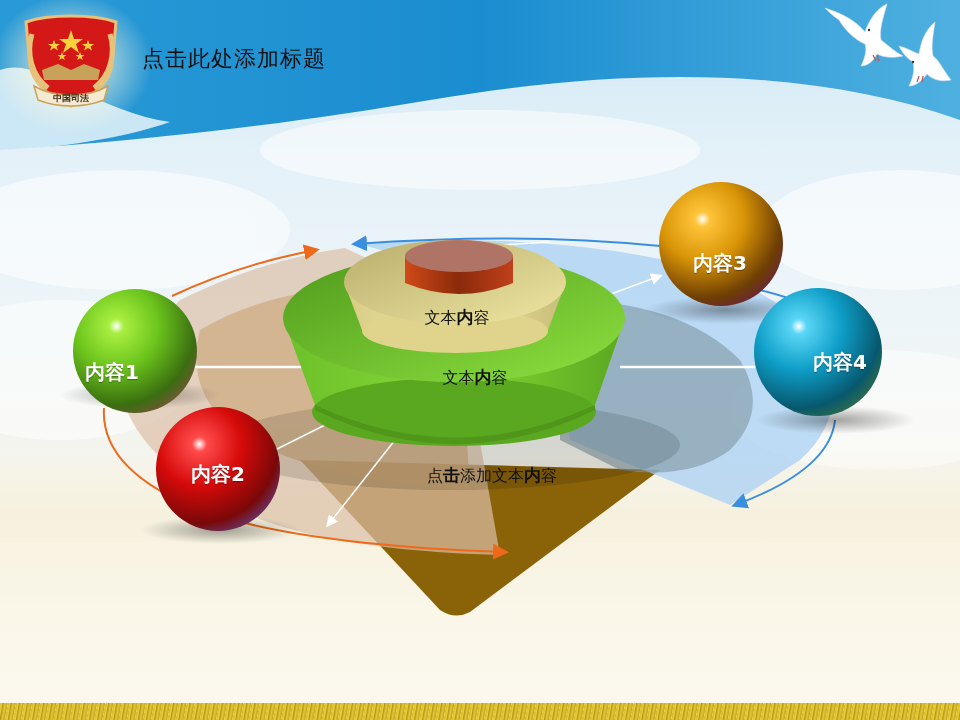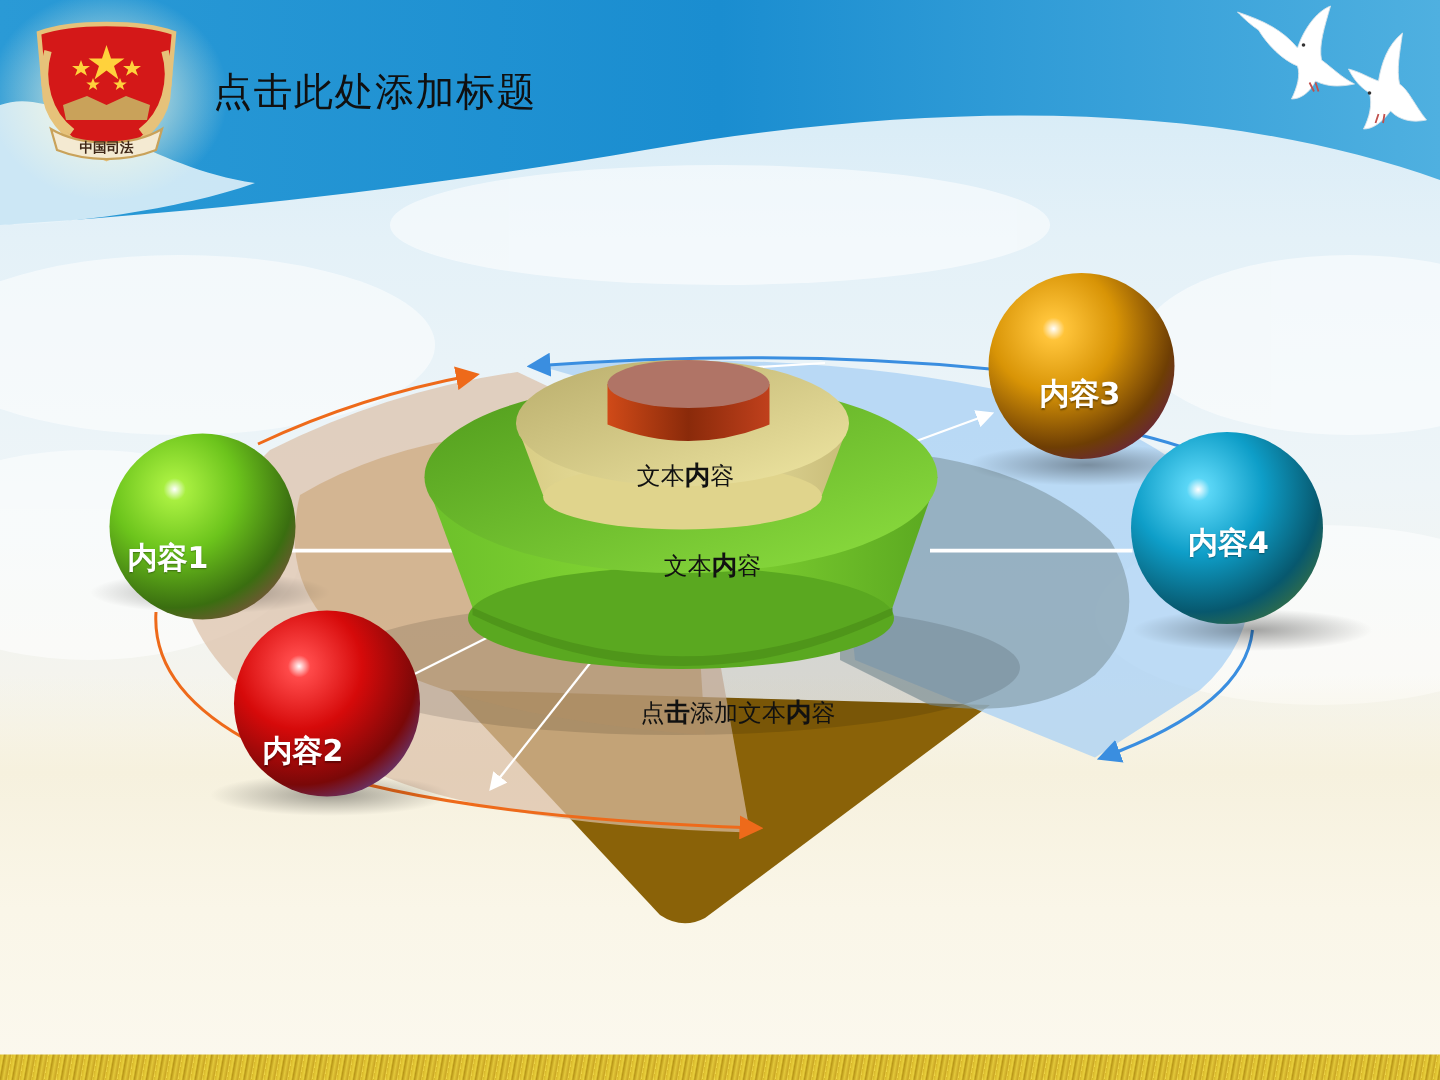--- a/index.html
+++ b/index.html
@@ -7,21 +7,21 @@
          font-family: "DejaVu Sans", "Liberation Sans", sans-serif; }
   .slide { position: absolute; left: 0; top: 0; width: 960px; height: 720px; overflow: hidden;
            background: linear-gradient(180deg, #cfe8f6 0%, #e4f1f8 22%, #eef5f8 45%, #f4f4ee 62%, #fbf8ec 80%, #fbf7e9 100%); }
   .header-band { position: absolute; left: 0; top: 0; width: 960px; height: 150px; }
   .clouds { position: absolute; left: 0; top: 110px; width: 960px; height: 420px; }
   .ground { position: absolute; left: 0; top: 450px; width: 960px; height: 260px;
             background: linear-gradient(180deg, rgba(248,244,226,0) 0%, #f6f1de 25%, #faf6e8 60%, #fbf8ee 100%); }
   .grain-strip { position: absolute; left: 0; top: 703px; width: 960px; height: 17px;
                  background: repeating-linear-gradient(100deg, #d9b92a 0px, #e8cf3c 2px, #b89618 3px, #e3c83a 5px, #c9a624 7px, #f0d84a 8px); }
   .emblem { position: absolute; left: 18px; top: 14px; width: 106px; height: 100px; }
-  .title { position: absolute; left: 142px; top: 44px; font-size: 26px; color: #101010;
+  .title { position: absolute; left: 142px; top: 44px; font-size: 22px; color: #101010;
            letter-spacing: 1px; white-space: nowrap; }
   .doves { position: absolute; left: 815px; top: 0; width: 145px; height: 105px; }
   .diagram { position: absolute; left: 0; top: 0; width: 960px; height: 720px; }
   .lbl { position: absolute; white-space: nowrap; font-size: 16px; color: #111; transform: translate(-50%, -50%); }
   .lbl .b { font-weight: bold; font-size: 17px; }
   .ball-lbl { position: absolute; white-space: nowrap; font-size: 20px; font-weight: bold; color: #fff;
               transform: translate(-50%, -50%); text-shadow: 0 1px 1px rgba(0,0,0,0.35); }
 </style>
 </head>
 <body>
@@ -204,17 +204,17 @@
     <span>文本</span><span class="b">内</span><span>容</span>
   </div>
   <div class="lbl" style="left:475px; top:377px;">
     <span>文本</span><span class="b">内</span><span>容</span>
   </div>
   <div class="lbl" style="left:492px; top:475px;">
     <span>点</span><span class="b">击</span><span>添加文本</span><span class="b">内</span><span>容</span>
   </div>
 
   <div class="ball-lbl" style="left:112px; top:372px;">内容1</div>
-  <div class="ball-lbl" style="left:202px; top:474px;margin-top:27px;">内容2</div>
+  <div class="ball-lbl" style="left:218px; top:474px;">内容2</div>
   <div class="ball-lbl" style="left:720px; top:263px;">内容3</div>
-  <div class="ball-lbl" style="left:819px; top:362px;">内容4</div>
+  <div class="ball-lbl" style="left:840px; top:362px;">内容4</div>
 
 </div>
 
 </body></html>

